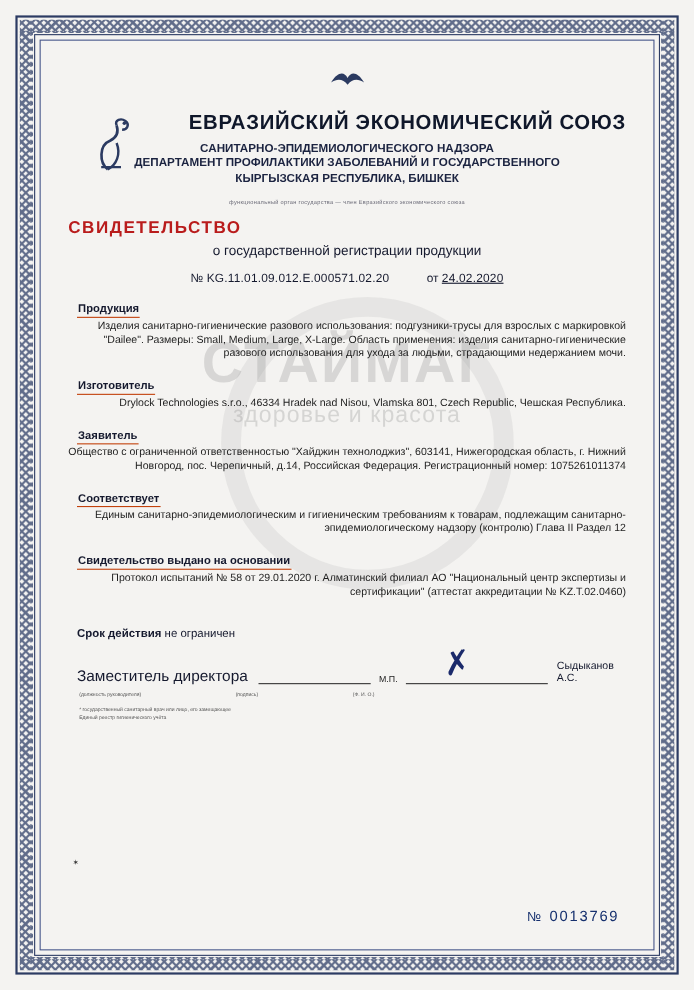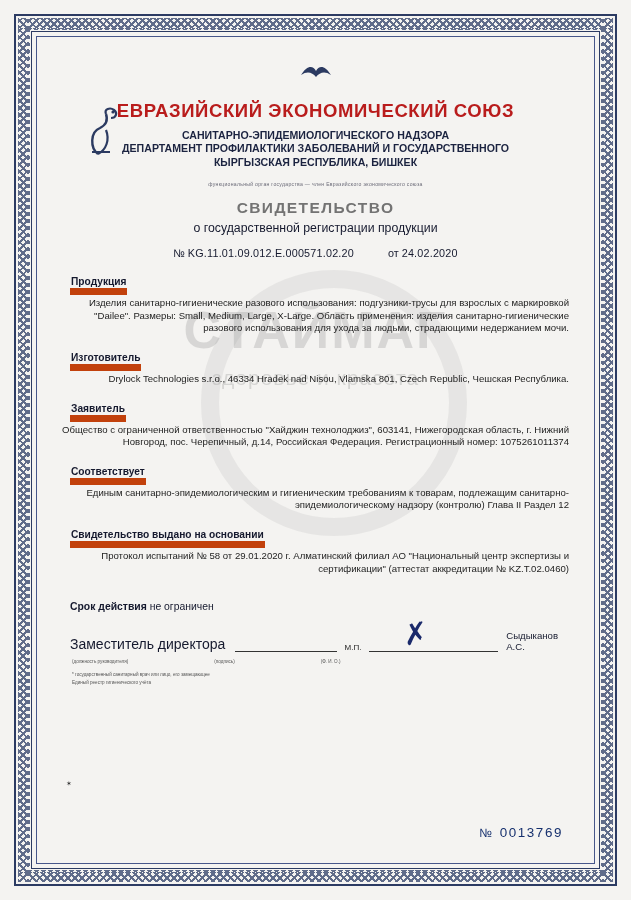--- a/index.html
+++ b/index.html
@@ -86,75 +86,75 @@
     height:40px;
     line-height:40px;
   }
   .emblem{
     position:absolute;
     left:22px;top:48px;
     width:46px;height:52px;
     color:#2b3a61;
   }
   .title-main{
-    text-align:center;
+    text-align:right;
     font-size:18.5px;
     font-weight:bold;
     letter-spacing:.6px;
-    color:#b91c1c;
+    color:#0f172a;
     margin-top:2px;
   }
   .dept{
     text-align:center;
     font-size:10.6px;
     font-weight:bold;
     line-height:13.4px;
     color:#1b2340;
     margin-top:7px;
   }
   .micro{
     text-align:center;
     font-size:5.1px;
     color:#6b6b78;
     letter-spacing:.3px;
     margin-top:12px;
   }
   .cert-title{
-    text-align:center;
+    text-align:left;
     font-size:15.5px;
     font-weight:bold;
     letter-spacing:1.4px;
     margin-top:12px;
-    color:#737373;
+    color:#b91c1c;
   }
   .cert-sub{
     text-align:center;
     font-size:12.3px;
     margin-top:4px;
     color:#15192e;
   }
   .numline{
     display:flex;
     justify-content:center;
     align-items:flex-end;
     gap:34px;
     margin-top:12px;
     font-size:10.8px;
     color:#15192e;
   }
   .numline .num{letter-spacing:.2px;}
-  .numline .date{letter-spacing:.2px;}
+  .numline .date{letter-spacing:.2px;text-decoration:underline;}
   .section{margin-top:12px;}
   .sec-label{
     font-size:10.2px;
     font-weight:bold;
     color:#15192e;
     display:inline-block;
     padding:0 1px 1px 1px;
-    border-bottom:7px solid #c2410c;
+    border-bottom:1px solid #c2410c;
     margin-left:8px;
   }
   .sec-body{
     font-size:9.6px;
     line-height:12.6px;
     color:#1d1d1d;
     margin-top:2px;
     text-align:right;
   }
   .validity{

